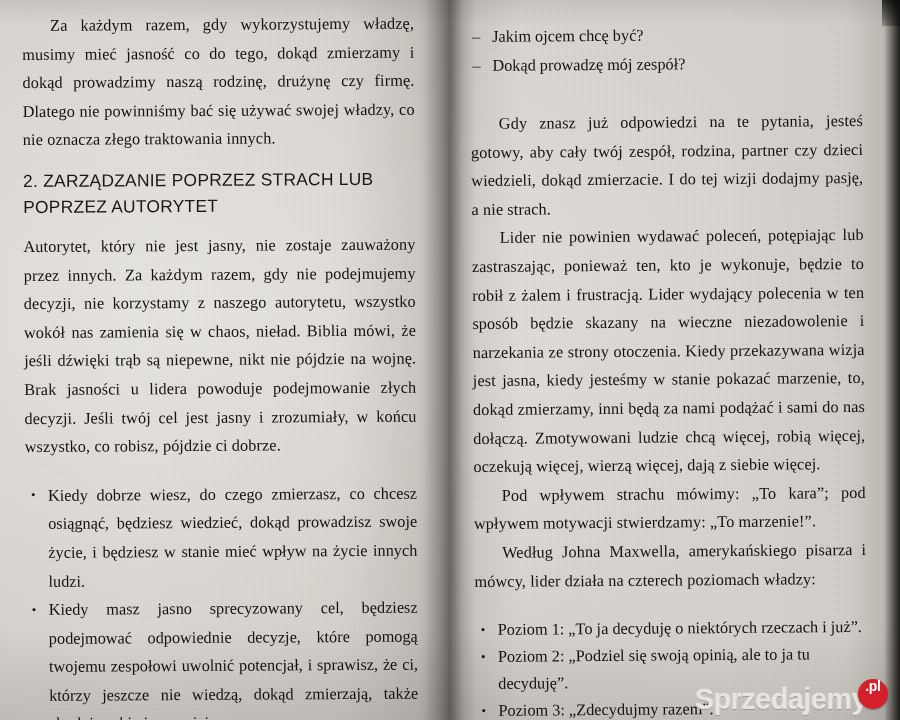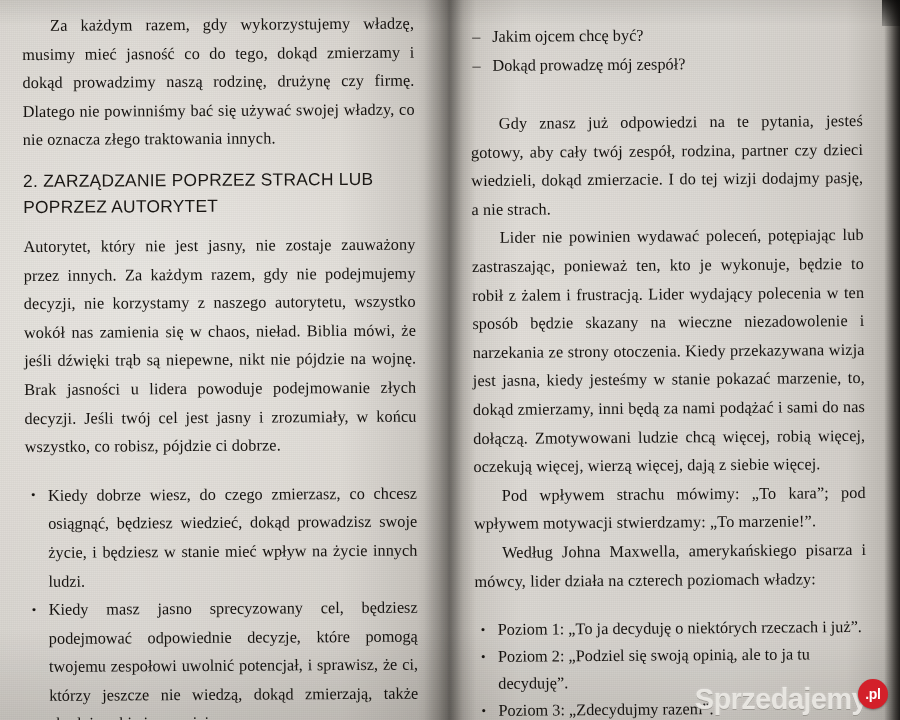--- a/index.html
+++ b/index.html
@@ -234,21 +234,21 @@
       0 0 2px rgba(255,255,255,.5);
   }
   .watermark-badge {
     margin-left: -9px;
     margin-top: -12px;
     width: 30px;
     height: 30px;
     border-radius: 50%;
     background: #d3202a;
     display: flex;
-    align-items: center;
+    align-items: flex-start;
     justify-content: center;
     box-shadow: 0 1px 2px rgba(0,0,0,.35);
   }
   .watermark-badge span {
     font-family: "Liberation Sans", "DejaVu Sans", sans-serif;
     font-weight: 700;
     font-size: 14px;
     color: #fff;
     letter-spacing: -.3px;
     line-height: 1;

